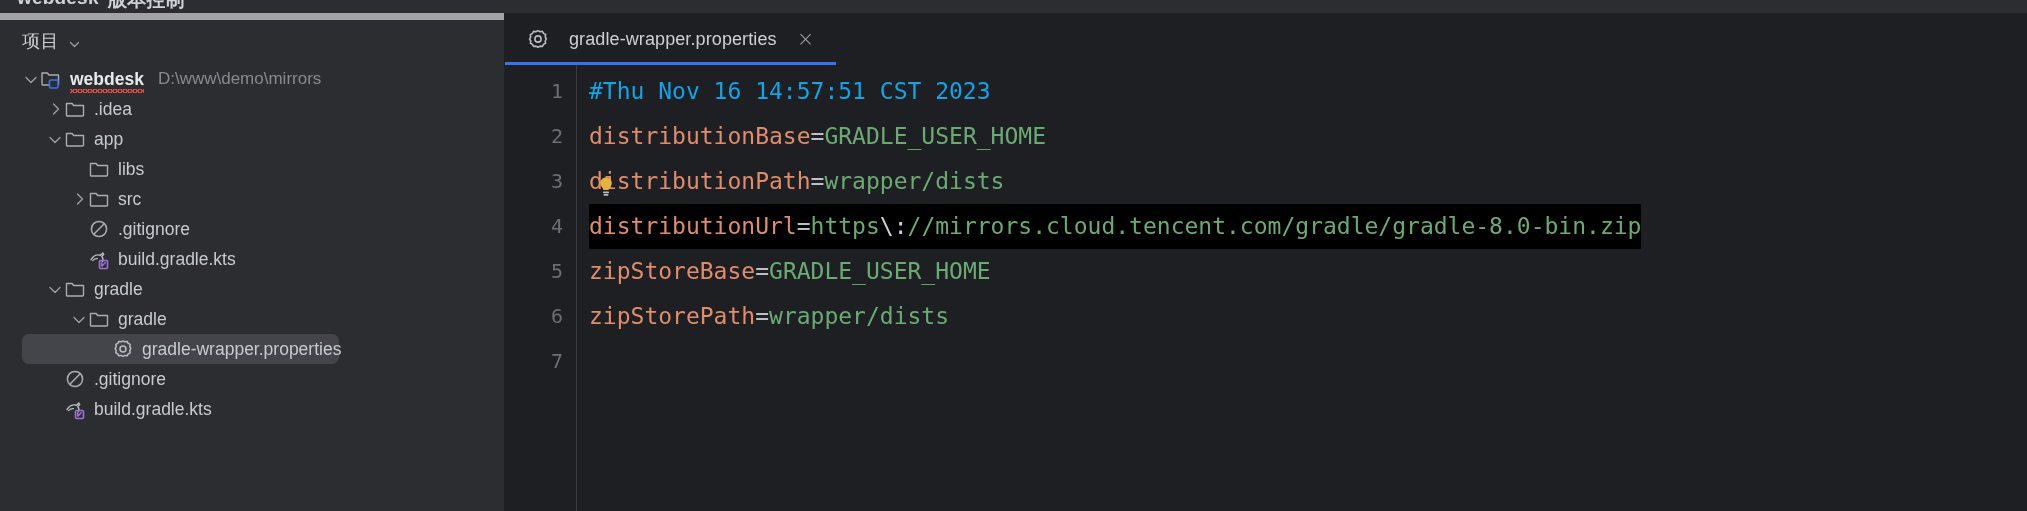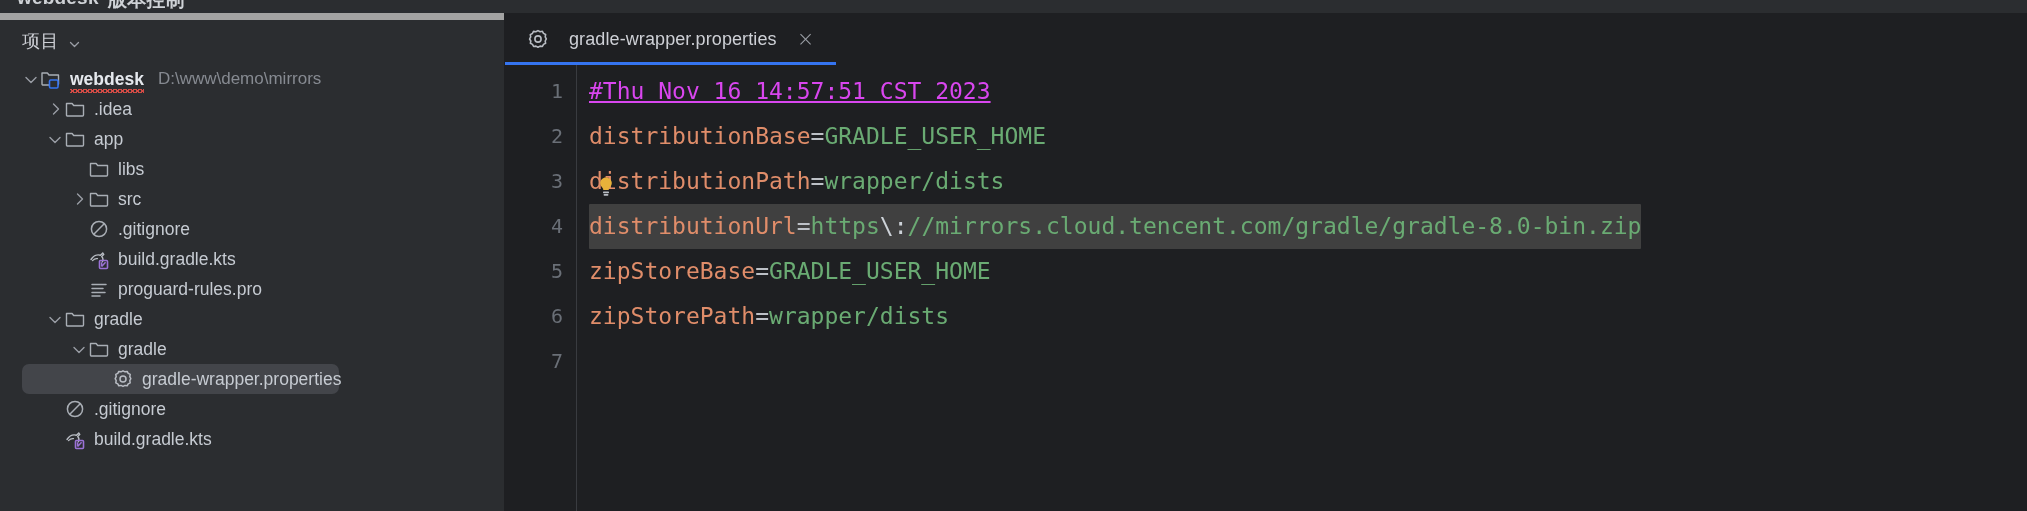--- a/index.html
+++ b/index.html
@@ -103,21 +103,21 @@
     font-family: "DejaVu Sans Mono", monospace; font-size: 23px; position: relative;
   }
   .cline { height: 45px; line-height: 45px; white-space: pre; position: relative; }
   .cline .sel-bg {
     display: inline-block; border-radius: 1px; padding: 0; position: relative;
   }
   .k { color: #e08d6a; }
   .eq { color: #bcc0c6; }
   .v { color: #6aab73; }
   .esc { color: #cdd2d8; }
-  .cm { color: #d946ef; text-decoration: underline; }
+  .cm { color: #0ea5e9; }
 
   
   .bulb {
     position: absolute; left: 6px; top: 10px; width: 22px; height: 24px;
   }
 </style>
 </head>
 <body>
 
 <div class="ide">
@@ -207,35 +207,20 @@
             <span class="arrow blank"><svg viewBox="0 0 18 18" width="18" height="18">
                 <path d="M7.5 4 L12.5 9 L7.5 14" fill="none" stroke="#9a9ea5" stroke-width="1.4" stroke-linecap="round" stroke-linejoin="round"></path>
               </svg></span>
             <span class="ico"><svg viewBox="0 0 22 22" width="22" height="22">
                 <path d="M3 11.5c2.2-3.4 6-5.2 9.4-4.3l2.4-2.1.9 1.3-1.9 2.1c1.3 1.6 1.4 3.6.6 5.2" fill="none" stroke="#b9bdc4" stroke-width="1.4" stroke-linecap="round"></path>
                 <path d="M4.5 12.6c1.6-1.6 3.4-2.2 5-1.9" fill="none" stroke="#b9bdc4" stroke-width="1.2" stroke-linecap="round"></path>
                 <rect x="11.5" y="12.5" width="8" height="8" rx="1" fill="none" stroke="#9b72d6" stroke-width="1.6"></rect>
                 <path d="M17.6 14.3 13.6 18.5 M13.6 14.3 v4.2" stroke="#9b72d6" stroke-width="1.5" fill="none"></path>
               </svg></span>
             <span class="label">build.gradle.kts</span>
-          </div>
-          <div class="row">
-            <span style="display: inline-block; flex: 0 0 auto; width: 70px;"></span>
-            <span class="arrow blank"><svg viewBox="0 0 18 18" width="18" height="18">
-                <path d="M7.5 4 L12.5 9 L7.5 14" fill="none" stroke="#9a9ea5" stroke-width="1.4" stroke-linecap="round" stroke-linejoin="round"></path>
-              </svg></span>
-            <span class="ico"><svg viewBox="0 0 22 22" width="22" height="22">
-                <g stroke="#a9aeb5" stroke-width="1.5" stroke-linecap="round">
-                  <line x1="4" y1="6.5" x2="18" y2="6.5"></line>
-                  <line x1="4" y1="10.5" x2="15" y2="10.5"></line>
-                  <line x1="4" y1="14.5" x2="17" y2="14.5"></line>
-                  <line x1="4" y1="18" x2="12" y2="18"></line>
-                </g>
-              </svg></span>
-            <span class="label">proguard-rules.pro</span>
           </div>
           <div class="row">
             <span style="display: inline-block; flex: 0 0 auto; width: 46px;"></span>
             <span class="arrow"><svg viewBox="0 0 18 18" width="18" height="18">
                 <path d="M4 7.5 L9 12.5 L14 7.5" fill="none" stroke="#9a9ea5" stroke-width="1.4" stroke-linecap="round" stroke-linejoin="round"></path>
               </svg></span>
             <span class="ico"><svg viewBox="0 0 22 22" width="22" height="22">
                 <path d="M2.5 5.5h5.6l1.6 2h9.8v9.5a1 1 0 0 1-1 1H3.5a1 1 0 0 1-1-1z" fill="none" stroke="#a9aeb5" stroke-width="1.4" stroke-linejoin="round"></path>
               </svg></span>
             <span class="label">gradle</span>
@@ -320,21 +305,21 @@
             <div class="gsep"></div>
         </div>
         <div class="code" id="code">
             <div class="cline"><span class="cm">#Thu Nov 16 14:57:51 CST 2023</span></div>
             <div class="cline"><span class="k">distributionBase</span><span class="eq">=</span><span class="v">GRADLE_USER_HOME</span></div>
             <div class="cline"><span class="k">distributionPath</span><span class="eq">=</span><span class="v">wrapper/dists</span><span class="bulb"><svg viewBox="0 0 22 24" width="22" height="24">
                   <path d="M11 2.5c3.3 0 5.8 2.5 5.8 5.6 0 2.3-1.3 3.6-2.2 4.7-.6.8-.9 1.4-.9 2.2h-5.4c0-.8-.3-1.4-.9-2.2-.9-1.1-2.2-2.4-2.2-4.7C5.2 5 7.7 2.5 11 2.5z" fill="#e8b23a"></path>
                   <rect x="8" y="16.4" width="6" height="1.8" rx=".7" fill="#b9bdc4"></rect>
                   <rect x="8.6" y="19" width="4.8" height="1.7" rx=".7" fill="#b9bdc4"></rect>
                 </svg></span></div>
-            <div class="cline"><span class="sel-bg" style="background: #404040;"><span class="k">distributionUrl</span><span class="eq">=</span><span class="v">https</span><span class="esc">\:</span><span class="v">//mirrors.cloud.tencent.com/gradle/gradle-8.0-bin.zip</span></span></div>
+            <div class="cline"><span class="sel-bg" style="background: #000000;"><span class="k">distributionUrl</span><span class="eq">=</span><span class="v">https</span><span class="esc">\:</span><span class="v">//mirrors.cloud.tencent.com/gradle/gradle-8.0-bin.zip</span></span></div>
             <div class="cline"><span class="k">zipStoreBase</span><span class="eq">=</span><span class="v">GRADLE_USER_HOME</span></div>
             <div class="cline"><span class="k">zipStorePath</span><span class="eq">=</span><span class="v">wrapper/dists</span></div>
             <div class="cline"></div>
           </div>
       </div>
 
     </div>
   </div>
 </div>
 

